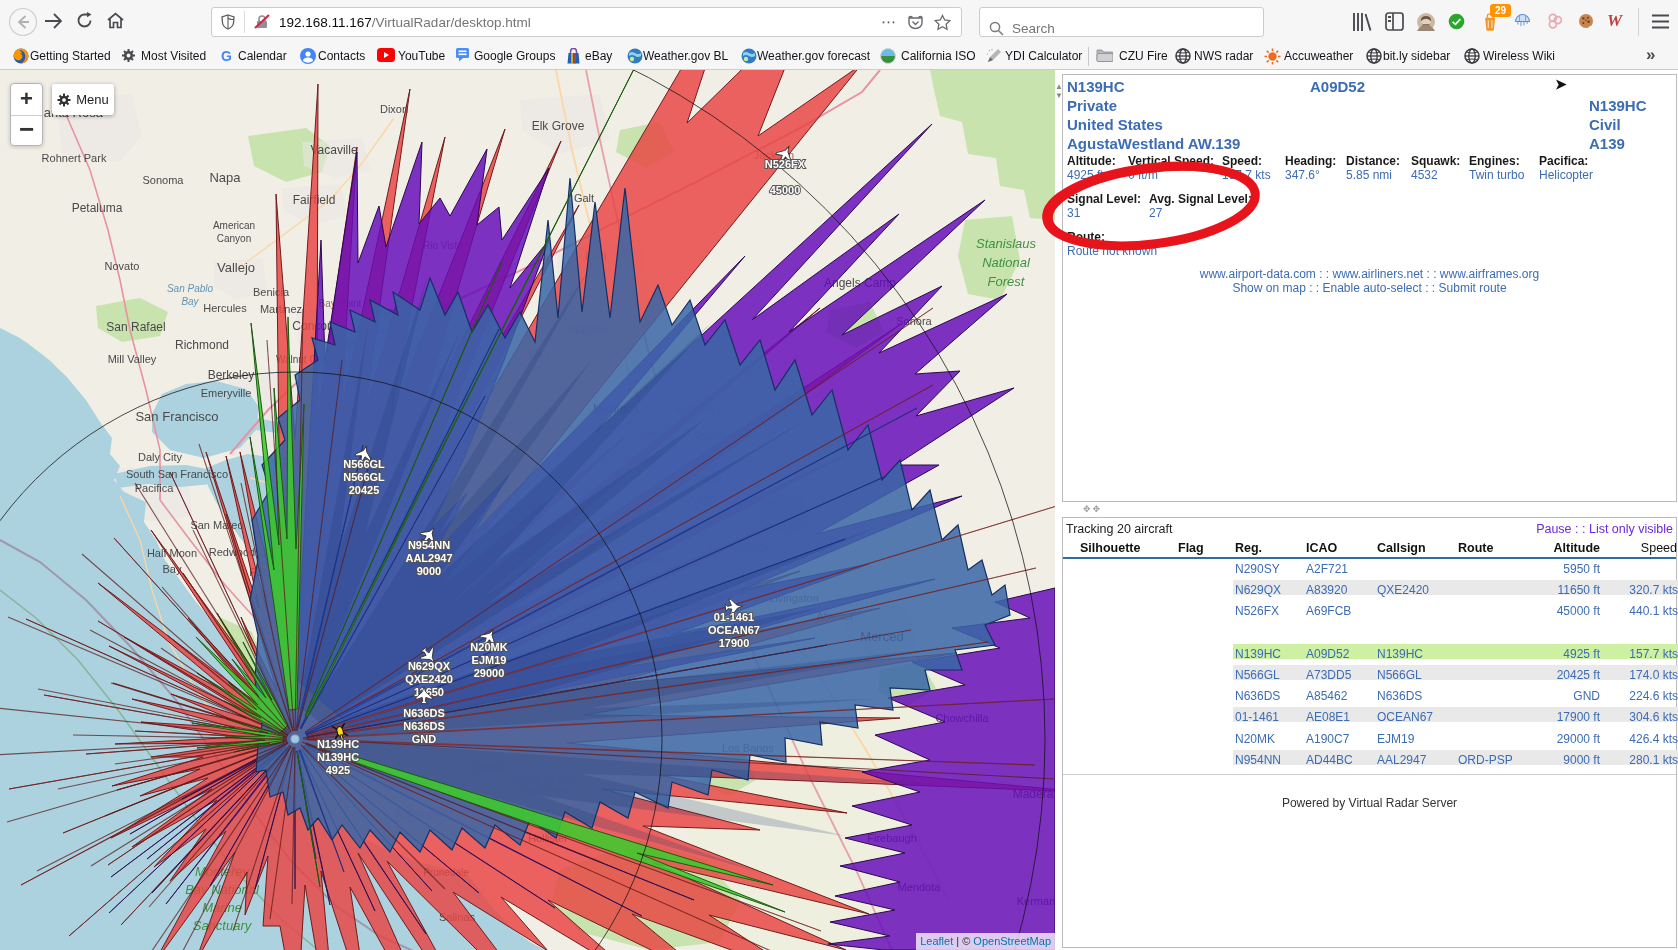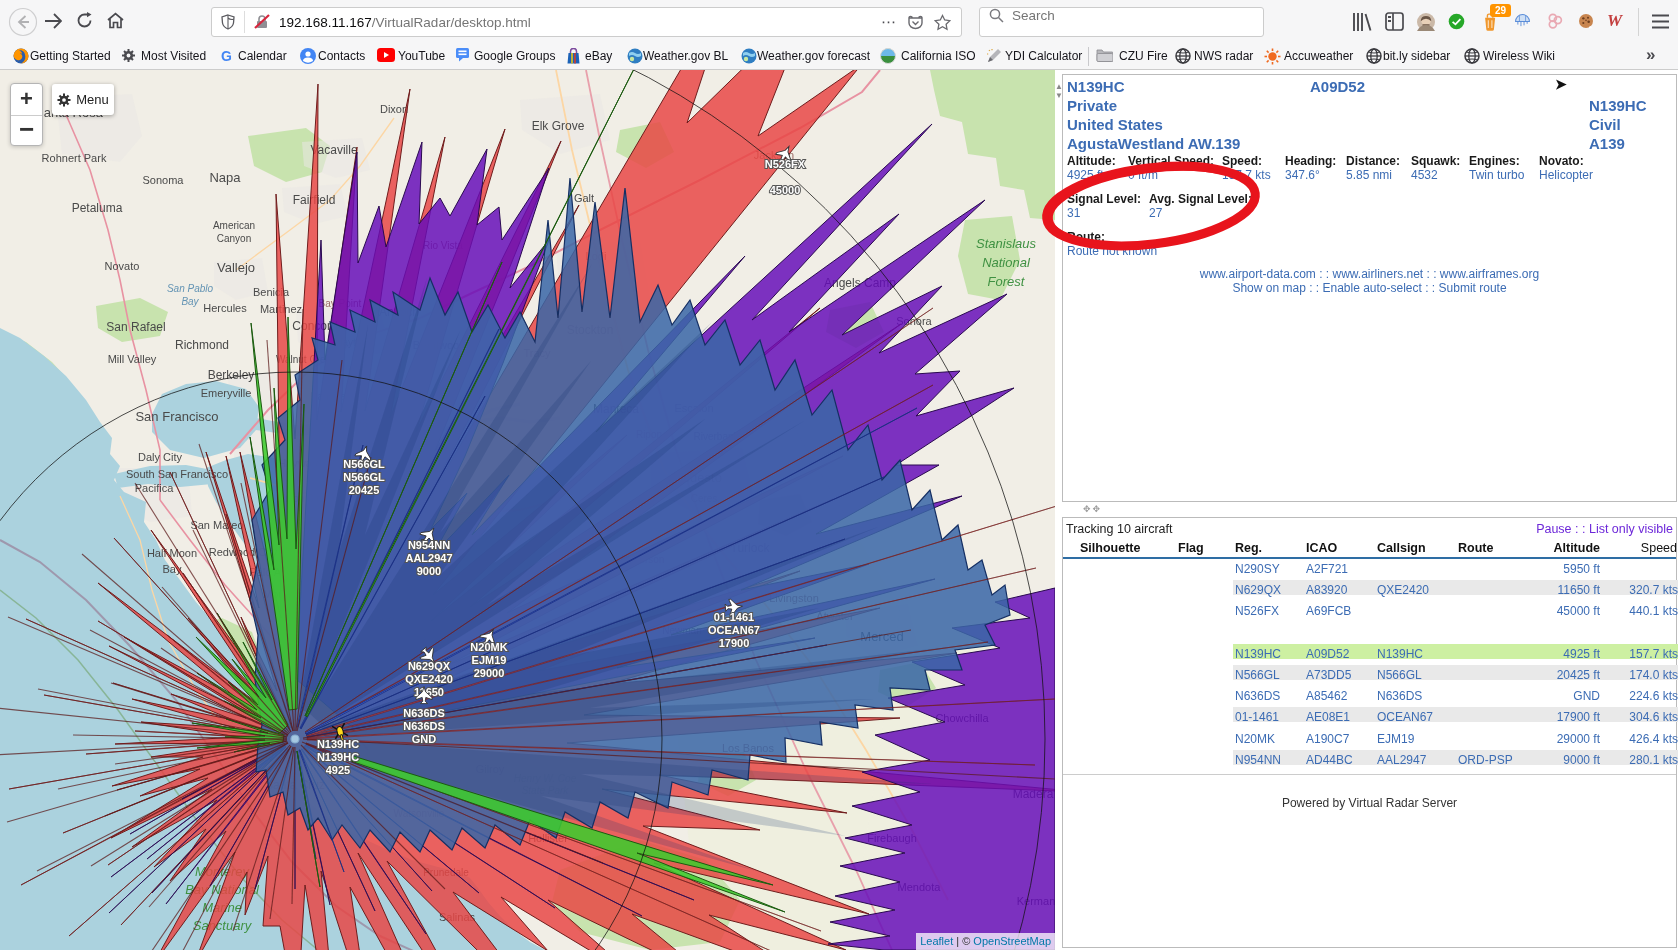--- a/index.html
+++ b/index.html
@@ -5,21 +5,21 @@
   font-family:"Liberation Sans", sans-serif; background:#fff; }
 .abs { position:absolute; }
 #chrome { position:absolute; left:0; top:0; width:1678px; height:70px; background:#f6f6f7; }
 #navrow { position:absolute; left:0; top:0; width:1678px; height:44px; }
 #bmrow { position:absolute; left:0; top:44px; width:1678px; height:25px;
   font-size:12px; color:#15141a; }
 #chrome-border { position:absolute; left:0; top:69px; width:1678px; height:1px; background:#ccc; }
 .urlbar { position:absolute; left:211px; top:7px; width:751px; height:30px;
   background:#fff; border:1px solid #ccc; border-radius:3px; display:flex; align-items:center; }
 .searchbar { position:absolute; left:979px; top:7px; width:285px; height:30px;
-  background:#fff; border:1px solid #ccc; border-radius:3px; display:flex; align-items:flex-start; }
+  background:#fff; border:1px solid #ccc; border-radius:3px; display:flex; align-items:flex-end; }
 #panel { position:absolute; left:1055px; top:70px; width:623px; height:880px; background:#fff; }
 .vrshead { font-size:15px; font-weight:bold; color:#3c6cb4; }
 .vrslabel { font-size:12px; font-weight:bold; color:#1a1a1a; }
 .vrsval { font-size:12px; color:#3c6cb4; }
 #dtbox { position:absolute; left:7px; top:4px; width:615px; height:428px;
   border:1px solid #bbb; background:#fff; }
 #lsbox { position:absolute; left:7px; top:447px; width:615px; height:431px;
   border:1px solid #bbb; background:#fff; }
 .trow { position:absolute; left:170px; width:445px; height:15px; }
 .cell { position:absolute; font-size:12px; color:#3c6cb4; top:3px; }
@@ -595,34 +595,34 @@
 <div class="abs vrslabel" style="left:159px;top:79px">Speed:</div>
 <div class="abs vrsval" style="left:159px;top:93px">157.7 kts</div>
 <div class="abs vrslabel" style="left:222px;top:79px">Heading:</div>
 <div class="abs vrsval" style="left:222px;top:93px">347.6°</div>
 <div class="abs vrslabel" style="left:283px;top:79px">Distance:</div>
 <div class="abs vrsval" style="left:283px;top:93px">5.85 nmi</div>
 <div class="abs vrslabel" style="left:348px;top:79px">Squawk:</div>
 <div class="abs vrsval" style="left:348px;top:93px">4532</div>
 <div class="abs vrslabel" style="left:406px;top:79px">Engines:</div>
 <div class="abs vrsval" style="left:406px;top:93px">Twin turbo</div>
-<div class="abs vrslabel" style="left:476px;top:79px">Novato:</div>
+<div class="abs vrslabel" style="left:476px;top:79px">Pacifica:</div>
 <div class="abs vrsval" style="left:476px;top:93px">Helicopter</div>
 <div class="abs vrslabel" style="left:4px;top:117px">Signal Level:</div>
 <div class="abs vrslabel" style="left:86px;top:117px">Avg. Signal Level:</div>
 <div class="abs vrsval" style="left:4px;top:131px">31</div>
 <div class="abs vrsval" style="left:86px;top:131px">27</div>
 <div class="abs vrslabel" style="left:4px;top:155px">Route:</div>
 <div class="abs vrsval" style="left:4px;top:169px">Route not known</div>
 <div class="abs vrsval" style="left:0;top:192px;width:613px;text-align:center">www.airport-data.com : : www.airliners.net : : www.airframes.org</div>
 <div class="abs vrsval" style="left:0;top:206px;width:613px;text-align:center">Show on map : : Enable auto-select : : Submit route</div>
 </div>
 <div class="abs" style="left:28px;top:434px;font-size:9px;color:#999;letter-spacing:2px">✥✥</div>
 <div id="lsbox">
-<div class="abs" style="left:3px;top:4px;font-size:12.5px;color:#222">Tracking 10 aircraft</div>
+<div class="abs" style="left:3px;top:4px;font-size:12.5px;color:#222">Tracking 20 aircraft</div>
 <div class="abs" style="right:3px;top:4px;font-size:12.5px;color:#6d28d9">Pause : : List only visible</div>
 <div class="abs" style="left:17px;top:23px;font-size:12.5px;font-weight:bold;color:#111">Silhouette</div>
 <div class="abs" style="left:115px;top:23px;font-size:12.5px;font-weight:bold;color:#111">Flag</div>
 <div class="abs" style="left:172px;top:23px;font-size:12.5px;font-weight:bold;color:#111">Reg.</div>
 <div class="abs" style="left:243px;top:23px;font-size:12.5px;font-weight:bold;color:#111">ICAO</div>
 <div class="abs" style="left:314px;top:23px;font-size:12.5px;font-weight:bold;color:#111">Callsign</div>
 <div class="abs" style="left:395px;top:23px;font-size:12.5px;font-weight:bold;color:#111">Route</div>
 <div class="abs" style="left:437px;top:23px;width:100px;text-align:right;font-size:12.5px;font-weight:bold;color:#111">Altitude</div>
 <div class="abs" style="left:514px;top:23px;width:100px;text-align:right;font-size:12.5px;font-weight:normal;color:#111">Speed</div>
 <div class="abs" style="left:0;top:39px;width:613px;height:2px;background:#2e6da4"></div>

